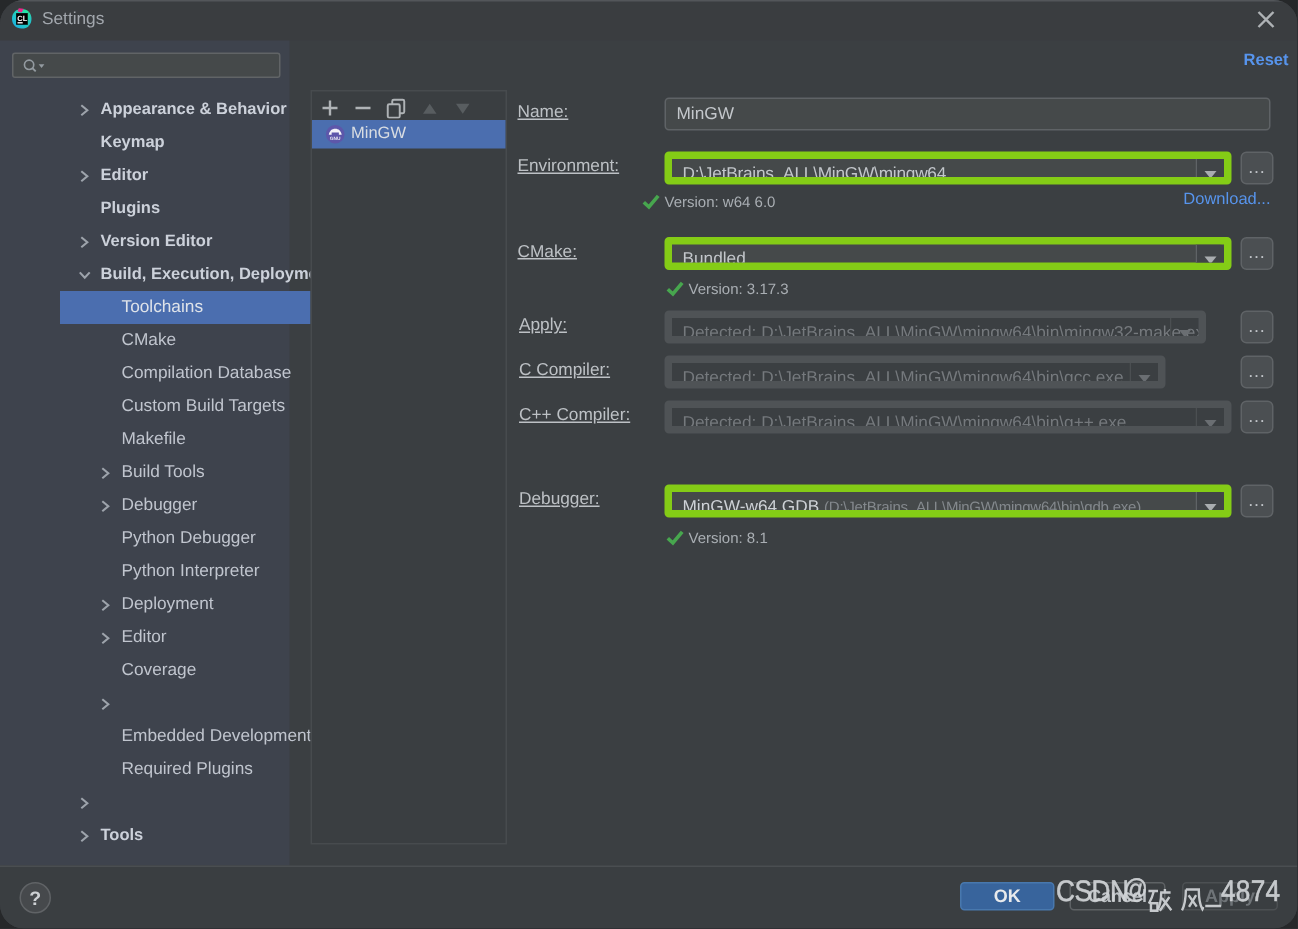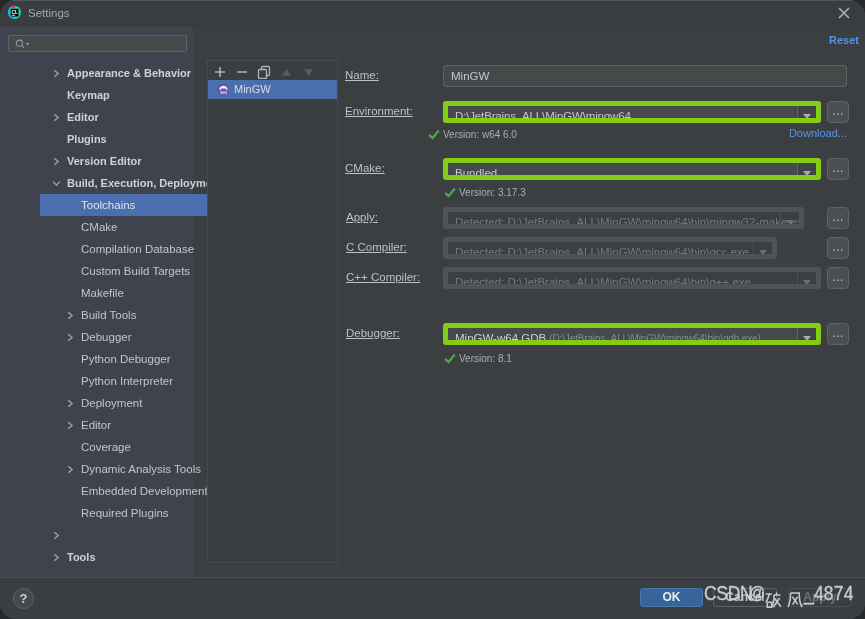--- a/index.html
+++ b/index.html
@@ -228,21 +228,20 @@
           <svg class="ricon" width="12" height="13" viewBox="0 0 12 13">
             <rect x="3.5" y="1" width="7" height="8" rx="1" fill="none" stroke="#7f868d" stroke-width="1.1"></rect>
             <rect x="1" y="3.5" width="7" height="8" rx="1" fill="#3e434d" stroke="#7f868d" stroke-width="1.1"></rect>
             <path d="M4.5 6 L4.5 9 M3 7.5 L6 7.5" stroke="#7f868d" stroke-width="1"></path>
           </svg>
         </div>
     <div class="row" style="top:430.8px">
           <svg class="chev" style="left:26px" width="8" height="9" viewBox="0 0 8 9">
             <path d="M2.2 1.2 L6.2 4.5 L2.2 7.8" fill="none" stroke="#9da3ab" stroke-width="1.4"></path>
           </svg>
-          <span class="txt2">Dynamic Analysis Tools</span>
         </div>
     <div class="row" style="top:452.8px">
           <span class="txt2">Embedded Development</span>
         </div>
     <div class="row" style="top:474.8px">
           <span class="txt2">Required Plugins</span>
           <svg class="ricon" width="12" height="13" viewBox="0 0 12 13">
             <rect x="3.5" y="1" width="7" height="8" rx="1" fill="none" stroke="#7f868d" stroke-width="1.1"></rect>
             <rect x="1" y="3.5" width="7" height="8" rx="1" fill="#3e434d" stroke="#7f868d" stroke-width="1.1"></rect>
             <path d="M4.5 6 L4.5 9 M3 7.5 L6 7.5" stroke="#7f868d" stroke-width="1"></path>

